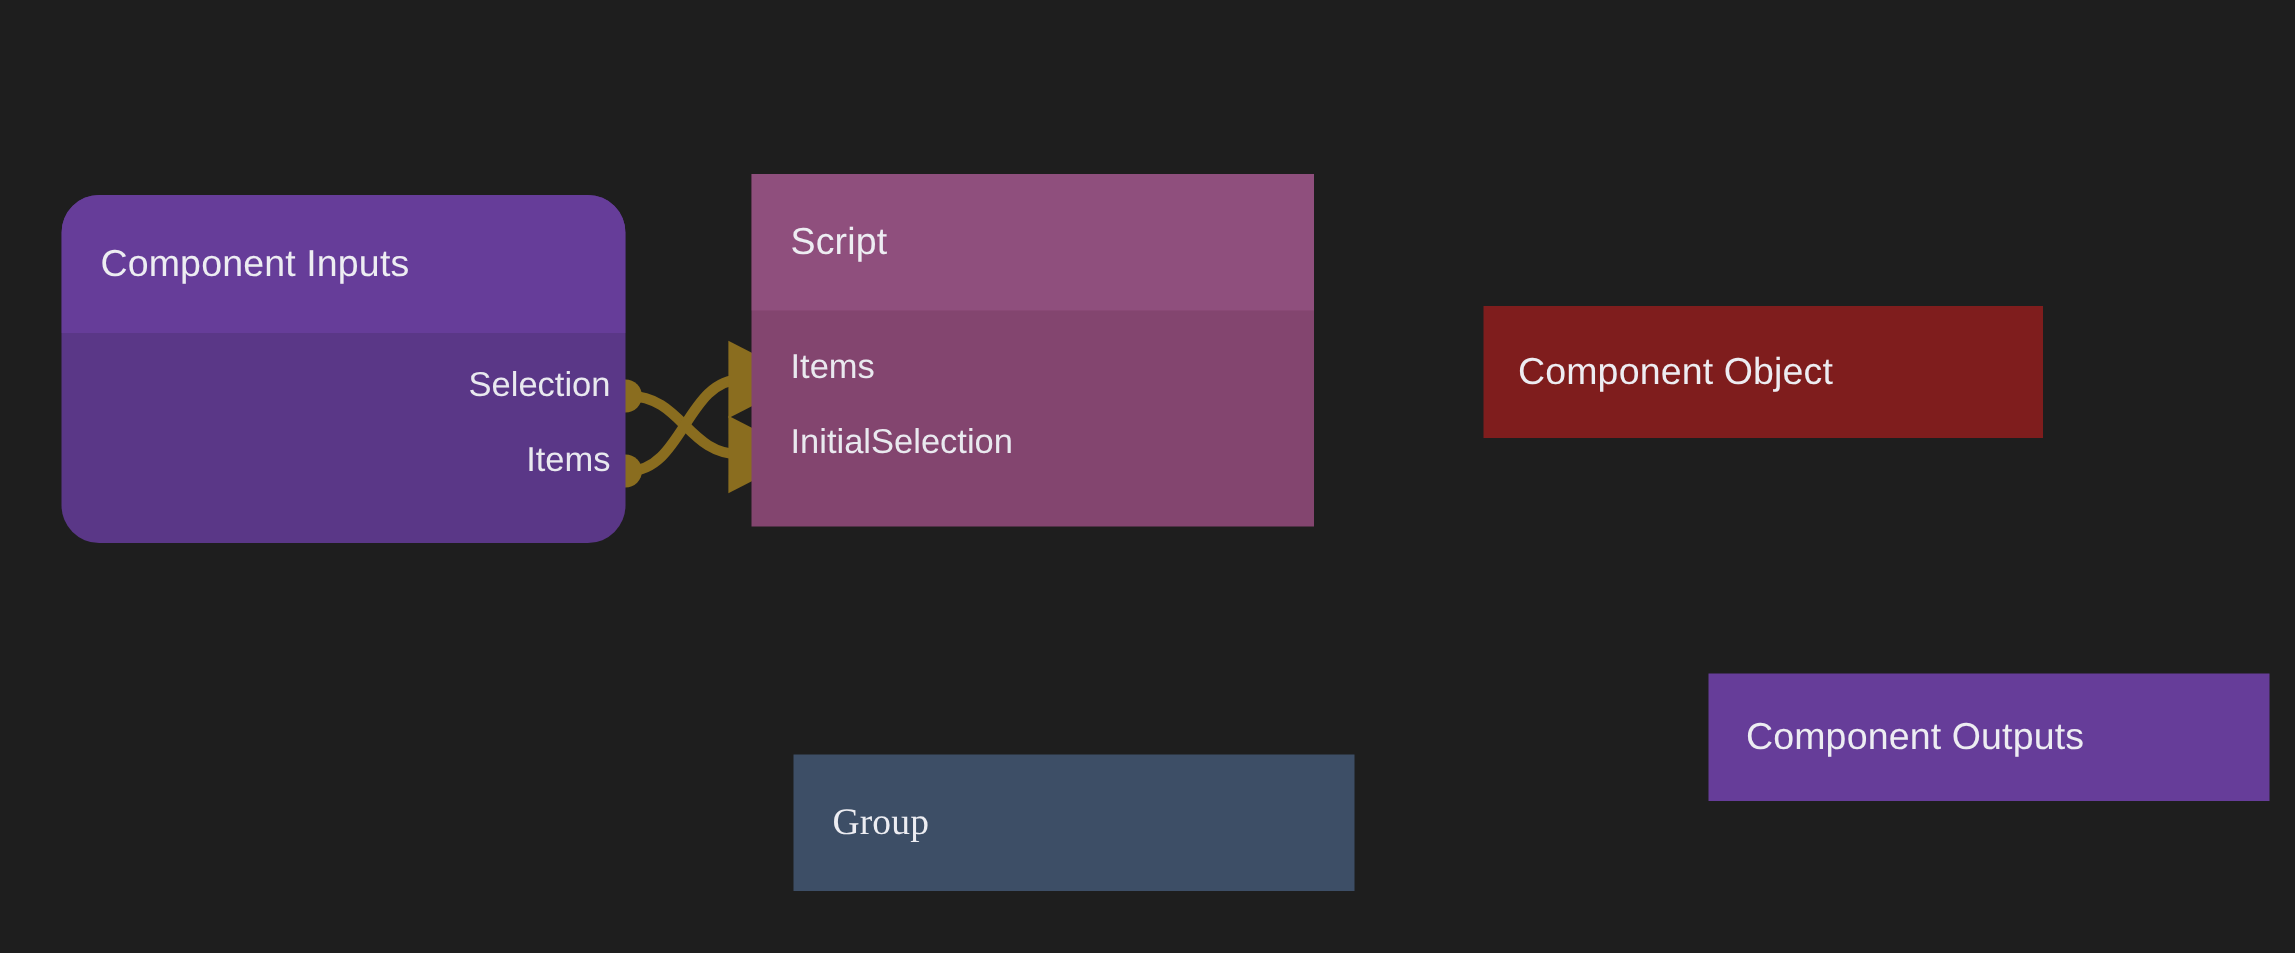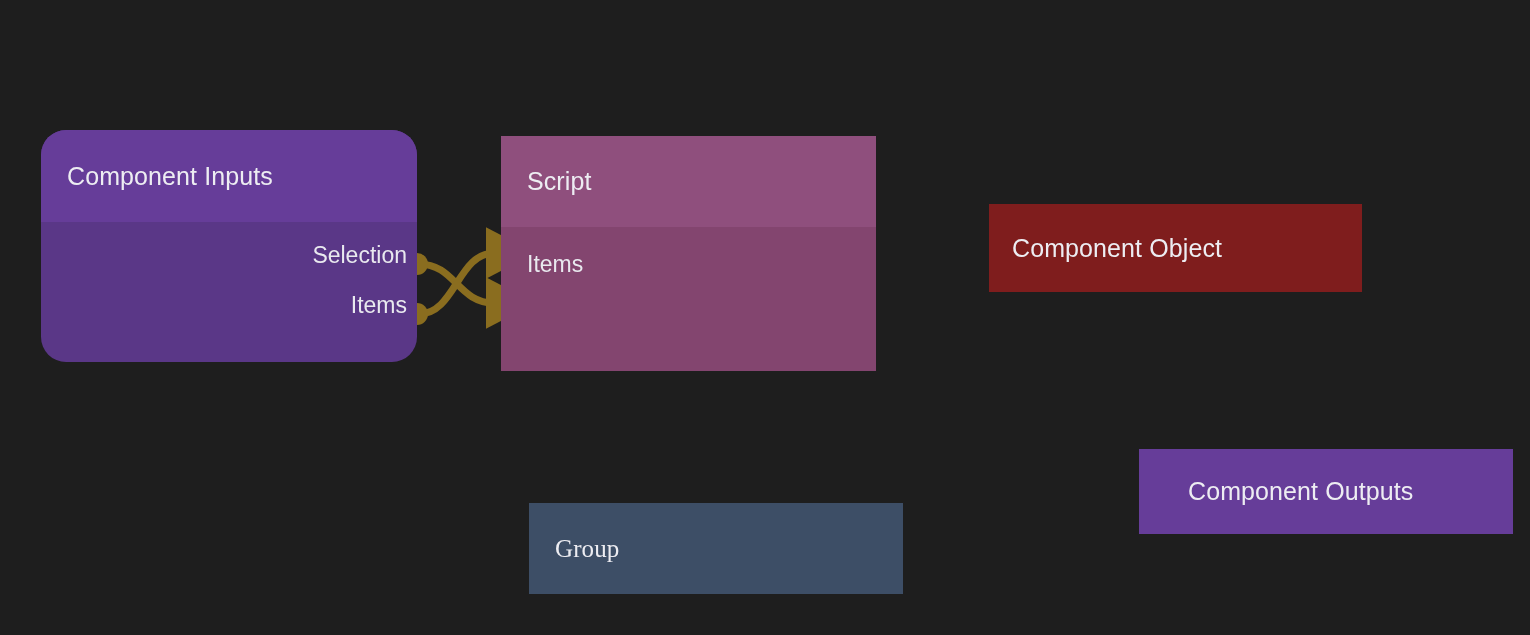--- a/index.html
+++ b/index.html
@@ -74,40 +74,39 @@
     background: #663d99;
     padding-left: 26px;
   }
   #node-component-inputs .node-body {
     height: 140px;
   }
   .port-row-out {
     position: absolute;
     right: 0;
     display: flex;
-    align-items: flex-end;
+    align-items: center;
     justify-content: flex-end;
     width: 100%;
     height: 26px;
   }
   .port-label-out {
     color: #e9e9ef;
     font-size: 23px;
     white-space: nowrap;
     padding-right: 10px;
   }
 
   
   #node-script {
     left: 501px;
     top: 116px;
     width: 375px;
     height: 235px;
     background: #83456f;
-    margin-top: 20px;
   }
   #node-script .node-header {
     height: 91px;
     background: #8f4f7d;
     padding-left: 26px;
   }
   #node-script .node-body {
     height: 144px;
   }
   .port-row-in {
@@ -137,21 +136,20 @@
   #node-component-object .node-header {
     height: 88px;
     padding-left: 23px;
   }
   #node-component-outputs {
     left: 1139px;
     top: 449px;
     width: 374px;
     height: 85px;
     background: #663d99;
-    padding-left: 24px;
   }
   #node-component-outputs .node-header {
     height: 85px;
     padding-left: 25px;
   }
   #node-group {
     left: 529px;
     top: 503px;
     width: 374px;
     height: 91px;
@@ -198,20 +196,23 @@
   </div>
 
   <div class="node" id="node-script">
     <div class="node-header">
       <span class="node-title">Script</span>
     </div>
     <div class="node-body">
       <div class="port-row-in" style="top:24px;">
         <span class="port-label-in">Items</span>
       </div>
+      <div class="port-row-in" style="top:74px;">
+        <span class="port-label-in">InitialSelection</span>
+      </div>
     </div>
   </div>
 
   <div class="node" id="node-component-object">
     <div class="node-header">
       <span class="node-title">Component Object</span>
     </div>
   </div>
 
   <div class="node" id="node-component-outputs">

